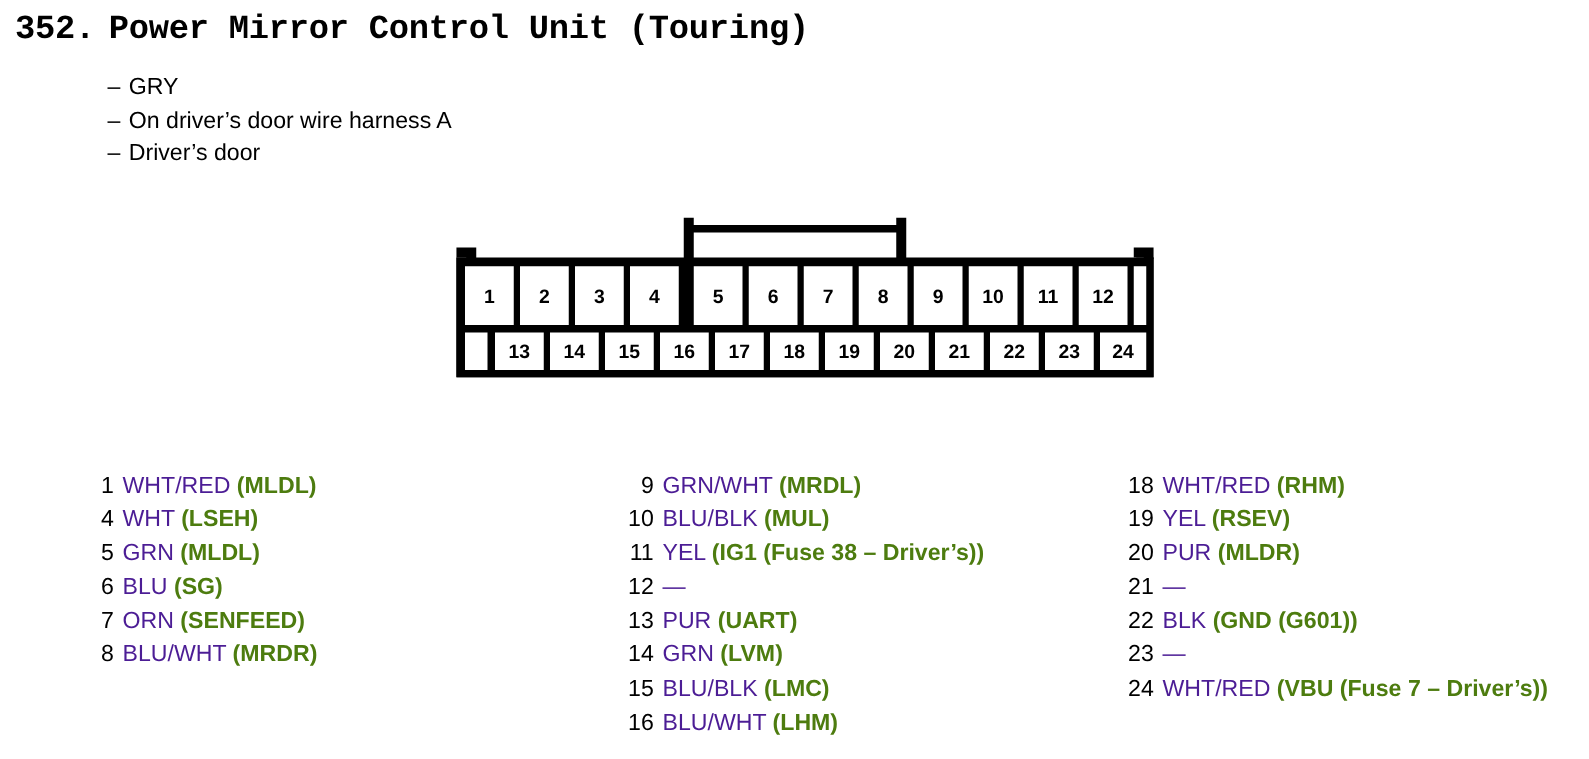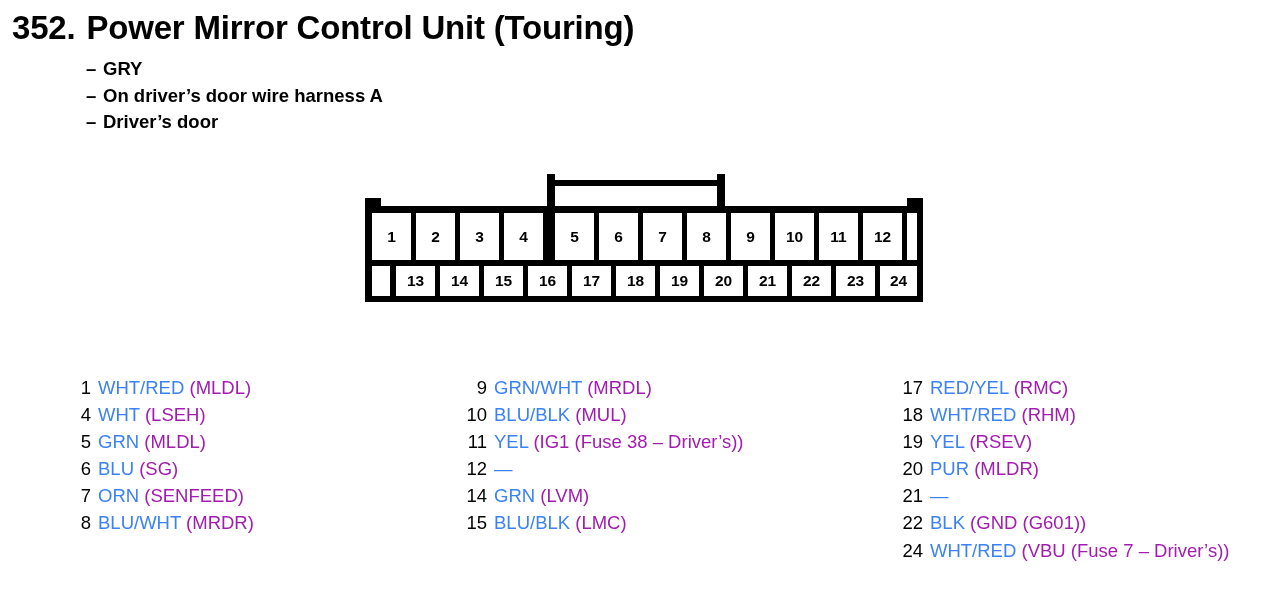--- a/index.html
+++ b/index.html
@@ -15,37 +15,38 @@
     font-family: "Liberation Sans", sans-serif;
     color: #000000;
     overflow: hidden;
   }
 
   
   #heading {
     position: absolute;
     left: 12px;
     top: 11px;
-    font-size: 33px;
+    font-size: 27px;
     font-weight: bold;
     letter-spacing: -0.2px;
     white-space: nowrap;
     line-height: 1;
+    font-family: Liberation Mono, monospace;
   }
   #heading .num { margin-right: 11px; }
 
   #bullets {
     position: absolute;
     left: 86px;
     top: 56px;
     font-size: 18.5px;
     line-height: 26.5px;
     white-space: nowrap;
   }
-  #bullets .b-row { display: block; font-weight: bold; }
+  #bullets .b-row { display: block; }
   #bullets .dash { display: inline-block; width: 17px; }
 
   
   #connector {
     position: absolute;
     left: 365px;
     top: 174px;
     width: 558px;
     height: 128px;
   }
@@ -61,32 +62,32 @@
 
   
   .pin-col {
     position: absolute;
     top: 374px;
     font-size: 18.5px;
     line-height: 27.1px;
     white-space: nowrap;
   }
   #col-1 { left: 66px; }
-  #col-2 { left: 462px; }
+  #col-2 { left: 498px; }
   #col-3 { left: 898px; }
 
   .pin-row { display: block; height: 27.1px; }
   .pin-idx {
     display: inline-block;
     width: 25px;
     text-align: right;
     margin-right: 7px;
   }
-  .pin-wire { color: #3b82f6; }
-  .pin-sig  { color: #a21caf; }
+  .pin-wire { color: #4c1d95; }
+  .pin-sig  { color: #4d7c0f; font-weight: bold; }
 </style>
 </head>
 <body>
 
 <div id="heading">
   <span class="num">352.</span><span class="ttl">Power Mirror Control Unit (Touring)</span>
 </div>
 
 <div id="bullets">
   <span class="b-row">
@@ -182,25 +183,27 @@
   <span class="pin-row"><span class="pin-idx">6</span><span class="pin-wire">BLU</span> <span class="pin-sig">(SG)</span></span>
   <span class="pin-row"><span class="pin-idx">7</span><span class="pin-wire">ORN</span> <span class="pin-sig">(SENFEED)</span></span>
   <span class="pin-row"><span class="pin-idx">8</span><span class="pin-wire">BLU/WHT</span> <span class="pin-sig">(MRDR)</span></span>
 </div>
 
 <div class="pin-col" id="col-2">
   <span class="pin-row"><span class="pin-idx">9</span><span class="pin-wire">GRN/WHT</span> <span class="pin-sig">(MRDL)</span></span>
   <span class="pin-row"><span class="pin-idx">10</span><span class="pin-wire">BLU/BLK</span> <span class="pin-sig">(MUL)</span></span>
   <span class="pin-row"><span class="pin-idx">11</span><span class="pin-wire">YEL</span> <span class="pin-sig">(IG1 (Fuse 38 – Driver’s))</span></span>
   <span class="pin-row"><span class="pin-idx">12</span><span class="pin-wire">—</span> <span class="pin-sig"></span></span>
+  <span class="pin-row"><span class="pin-idx">13</span><span class="pin-wire">PUR</span> <span class="pin-sig">(UART)</span></span>
   <span class="pin-row"><span class="pin-idx">14</span><span class="pin-wire">GRN</span> <span class="pin-sig">(LVM)</span></span>
   <span class="pin-row"><span class="pin-idx">15</span><span class="pin-wire">BLU/BLK</span> <span class="pin-sig">(LMC)</span></span>
+  <span class="pin-row"><span class="pin-idx">16</span><span class="pin-wire">BLU/WHT</span> <span class="pin-sig">(LHM)</span></span>
 </div>
 
 <div class="pin-col" id="col-3">
-  <span class="pin-row"><span class="pin-idx">17</span><span class="pin-wire">RED/YEL</span> <span class="pin-sig">(RMC)</span></span>
   <span class="pin-row"><span class="pin-idx">18</span><span class="pin-wire">WHT/RED</span> <span class="pin-sig">(RHM)</span></span>
   <span class="pin-row"><span class="pin-idx">19</span><span class="pin-wire">YEL</span> <span class="pin-sig">(RSEV)</span></span>
   <span class="pin-row"><span class="pin-idx">20</span><span class="pin-wire">PUR</span> <span class="pin-sig">(MLDR)</span></span>
   <span class="pin-row"><span class="pin-idx">21</span><span class="pin-wire">—</span> <span class="pin-sig"></span></span>
   <span class="pin-row"><span class="pin-idx">22</span><span class="pin-wire">BLK</span> <span class="pin-sig">(GND (G601))</span></span>
+  <span class="pin-row"><span class="pin-idx">23</span><span class="pin-wire">—</span> <span class="pin-sig"></span></span>
   <span class="pin-row"><span class="pin-idx">24</span><span class="pin-wire">WHT/RED</span> <span class="pin-sig">(VBU (Fuse 7 – Driver’s))</span></span>
 </div>
 
 </body></html>

